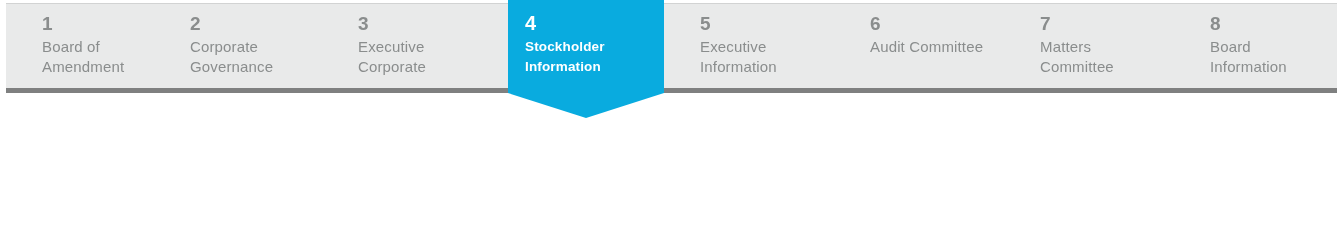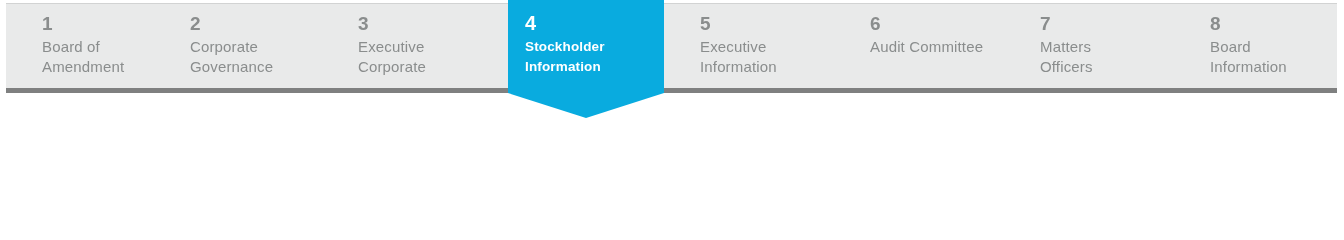--- a/index.html
+++ b/index.html
@@ -152,21 +152,21 @@
     <div class="step-number">6</div>
     <div class="step-title">
       <span class="step-title-line">Audit Committee</span>
     </div>
   </div>
 
   <div class="step" style="left:1004px; width:170px;">
     <div class="step-number">7</div>
     <div class="step-title">
       <span class="step-title-line">Matters</span>
-      <span class="step-title-line">Officers</span>
+      <span class="step-title-line">Committee</span>
     </div>
   </div>
 
   <div class="step" style="left:1174px; width:163px;">
     <div class="step-number">8</div>
     <div class="step-title">
       <span class="step-title-line">Board</span>
       <span class="step-title-line">Information</span>
     </div>
   </div>

